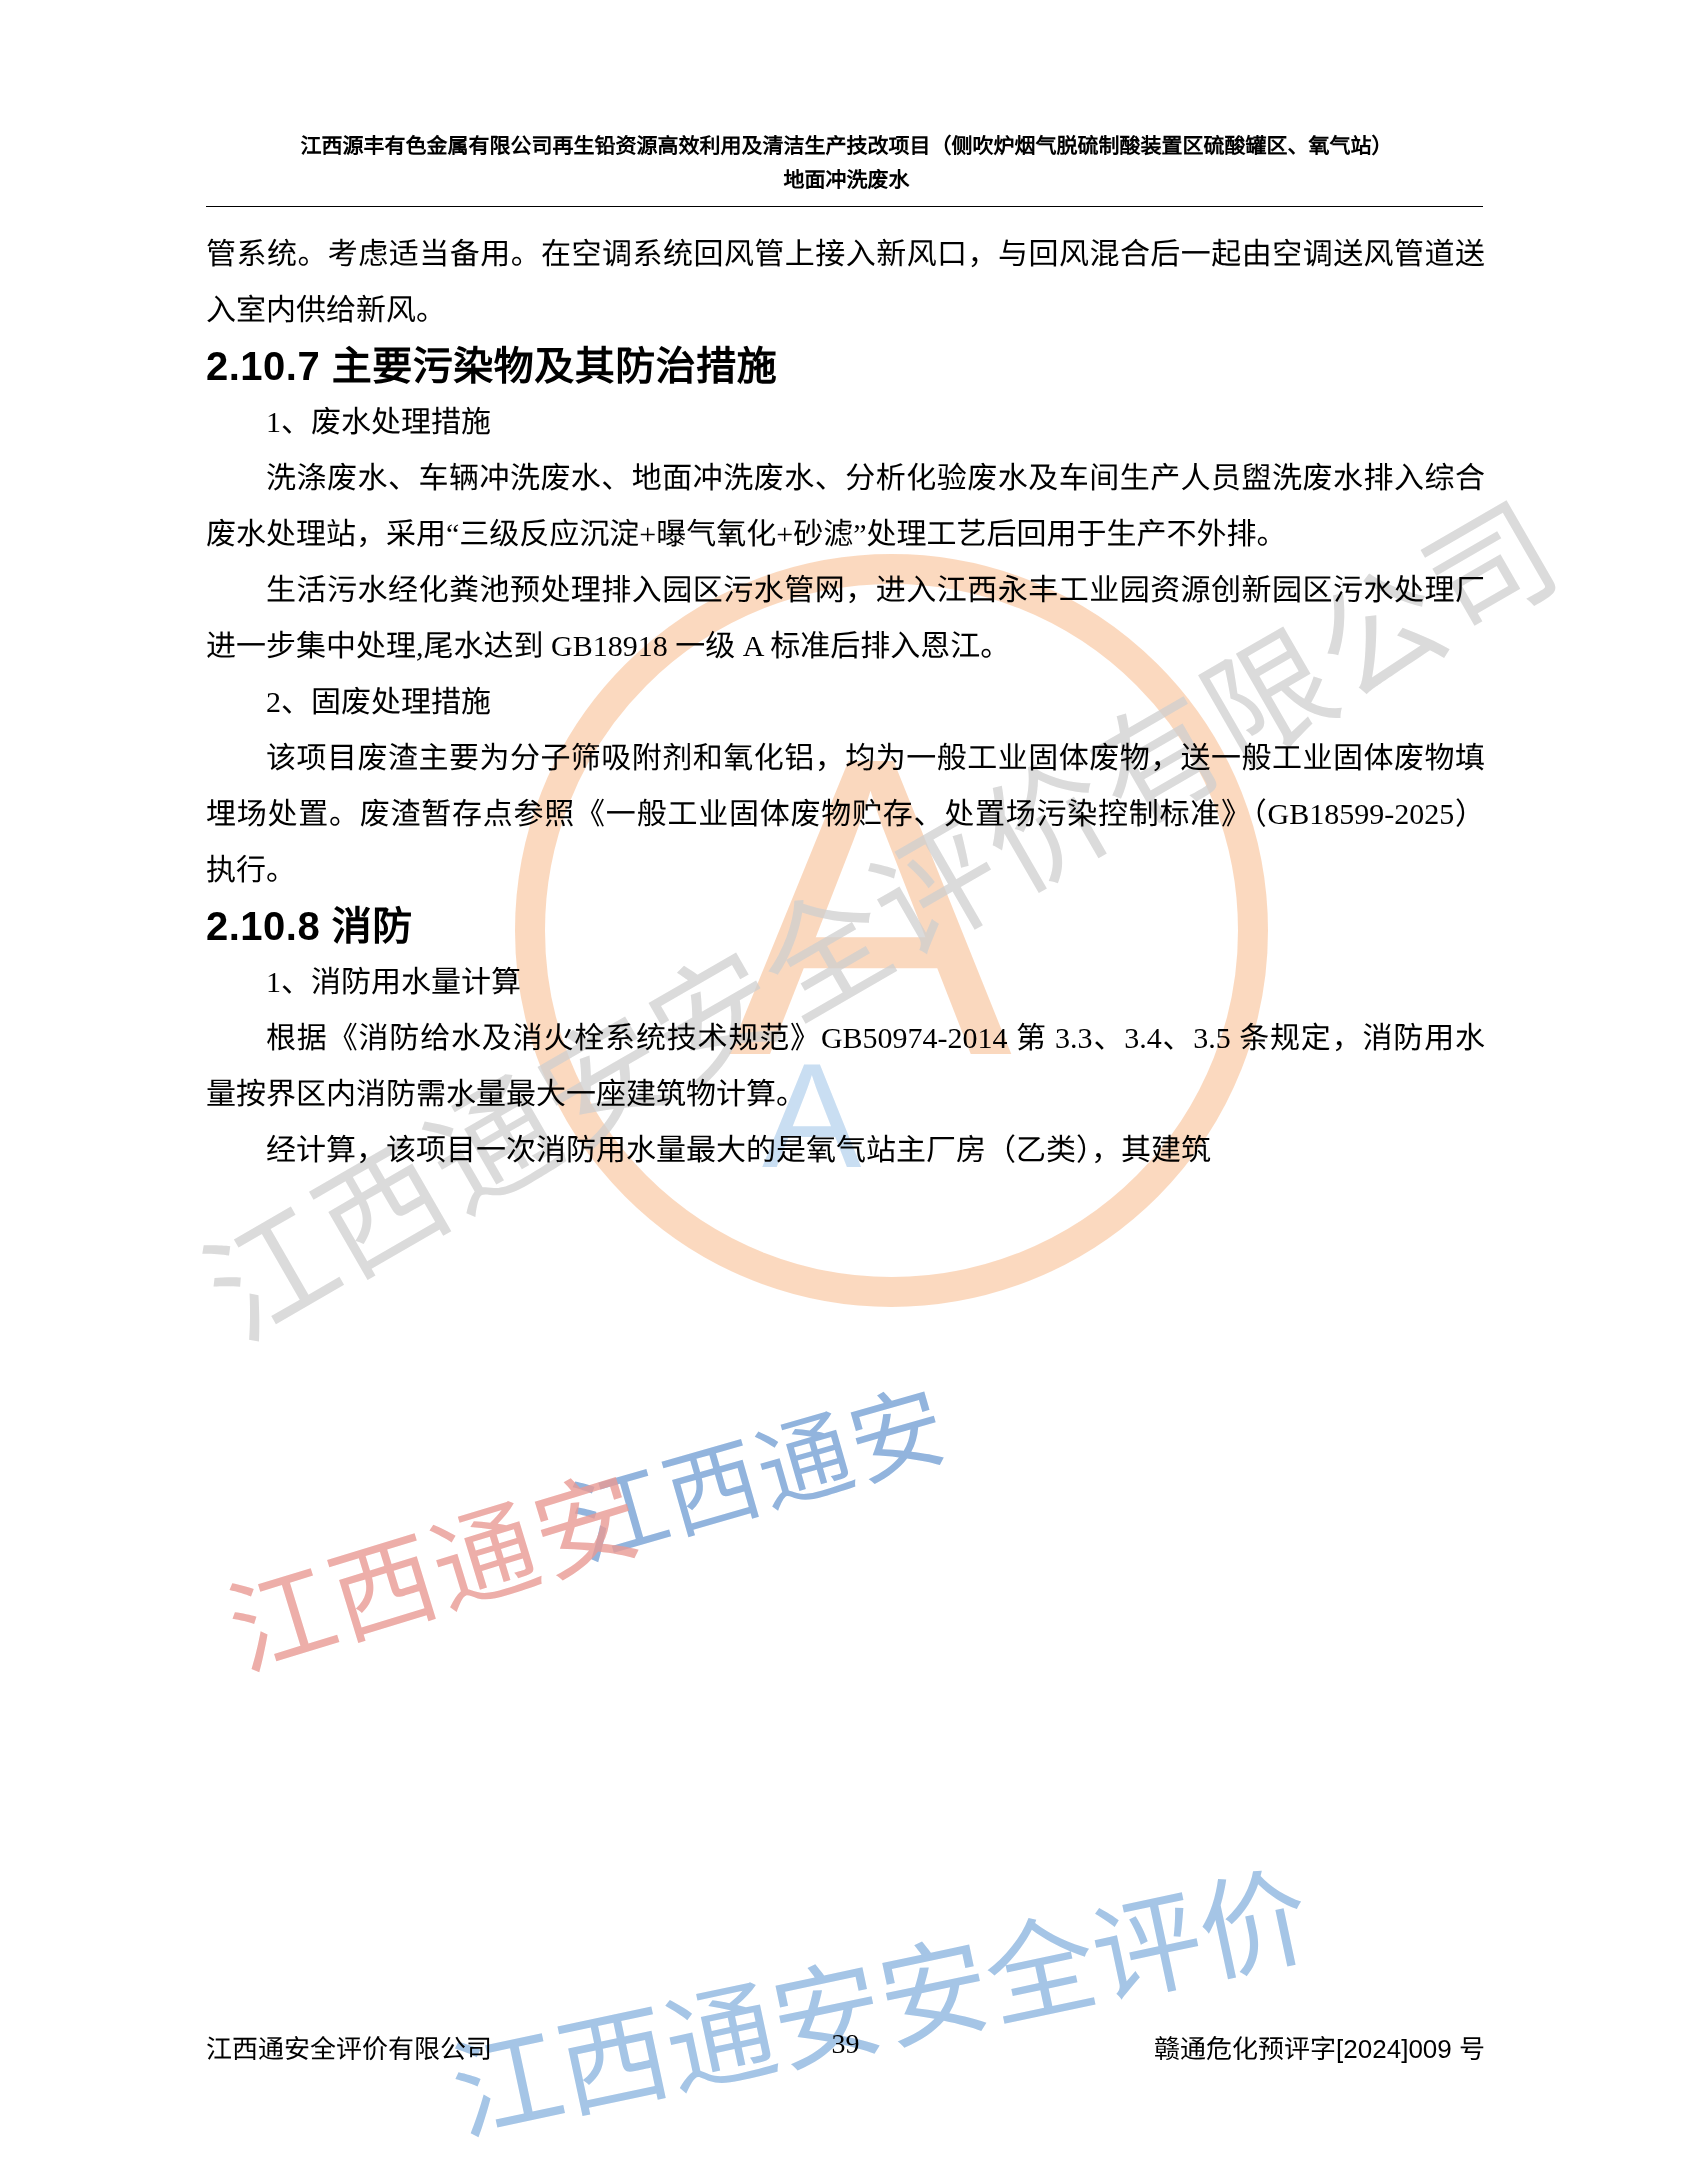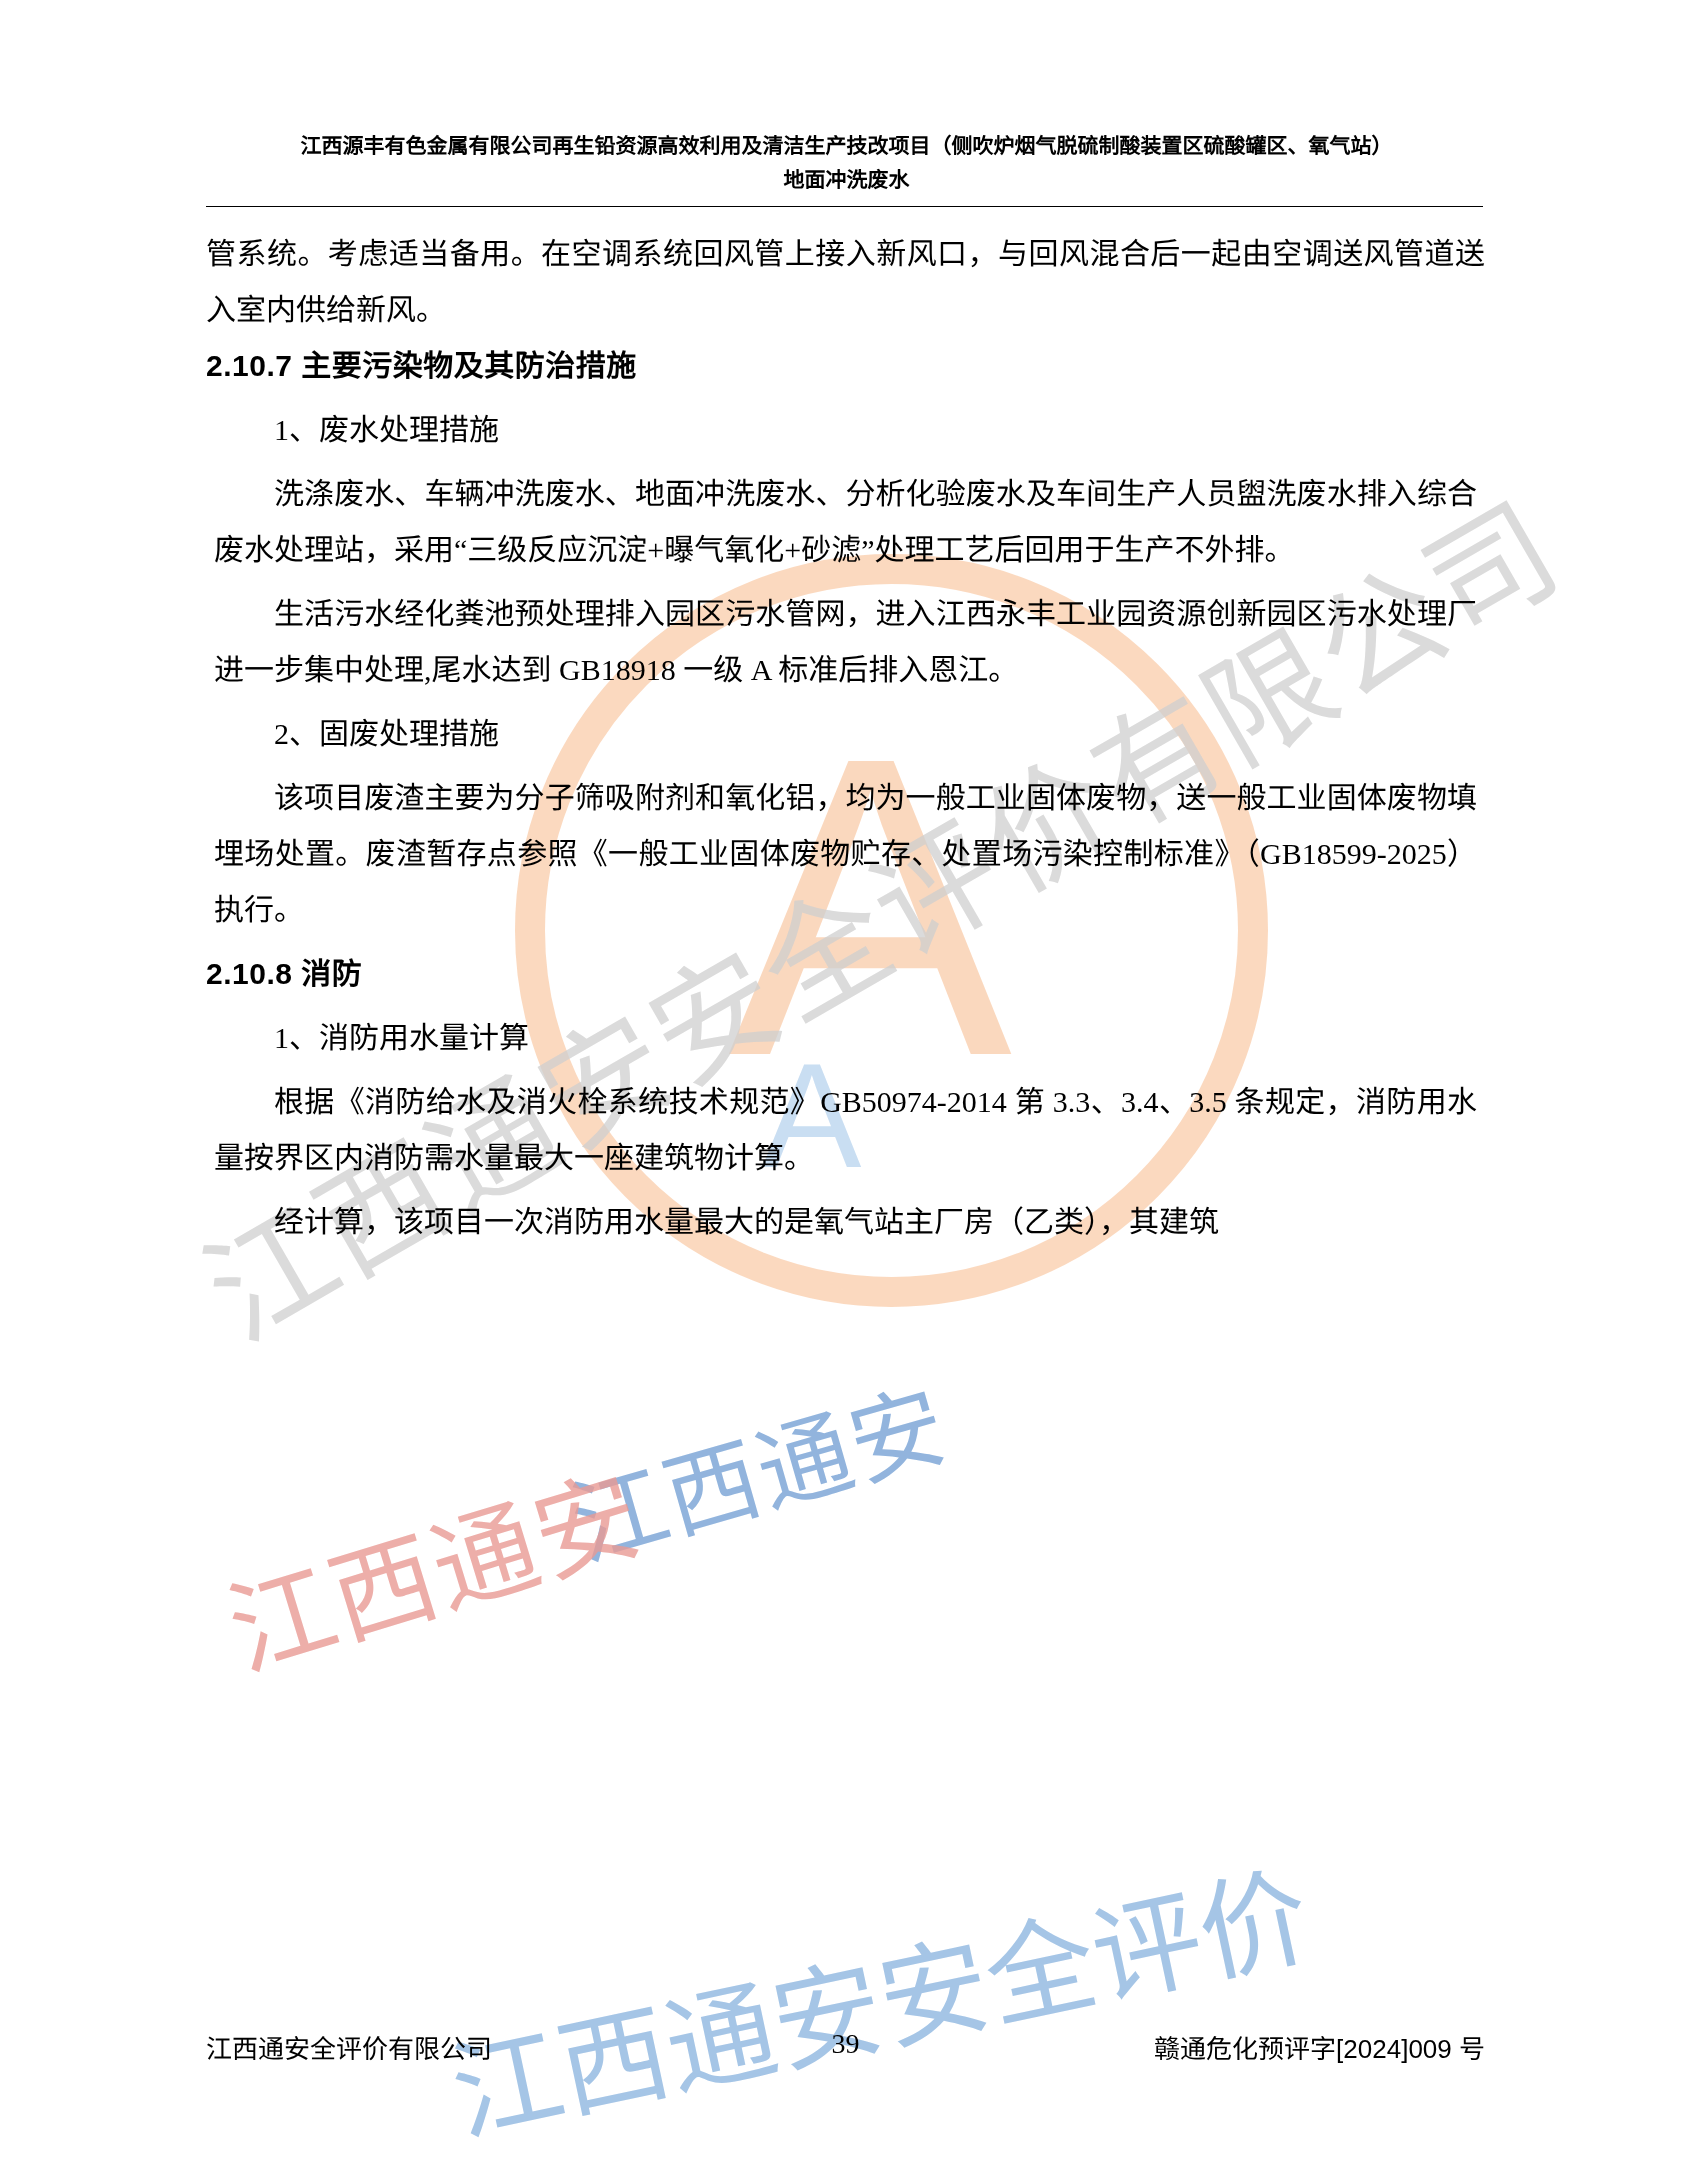--- a/index.html
+++ b/index.html
@@ -154,27 +154,27 @@
     left: 206px;
     top: 226px;
     width: 1279px;
     font-size: 30px;
     line-height: 56px;
     text-align: justify;
     text-justify: inter-ideograph;
   }
 
   .p { margin: 0; text-indent: 0; }
-  .p-ind { margin: 8px; text-indent: 60px; }
+  .p-ind { margin: 0; text-indent: 60px; }
 
   .heading {
     margin: 0;
     font-family: "Liberation Sans", sans-serif;
     font-weight: bold;
-    font-size: 30px;
+    font-size: 40px;
     line-height: 56px;
     letter-spacing: 0.5px;
   }
   .heading .num {
     font-family: "Liberation Sans", sans-serif;
   }
 
   .footer {
     position: absolute;
     left: 206px;

